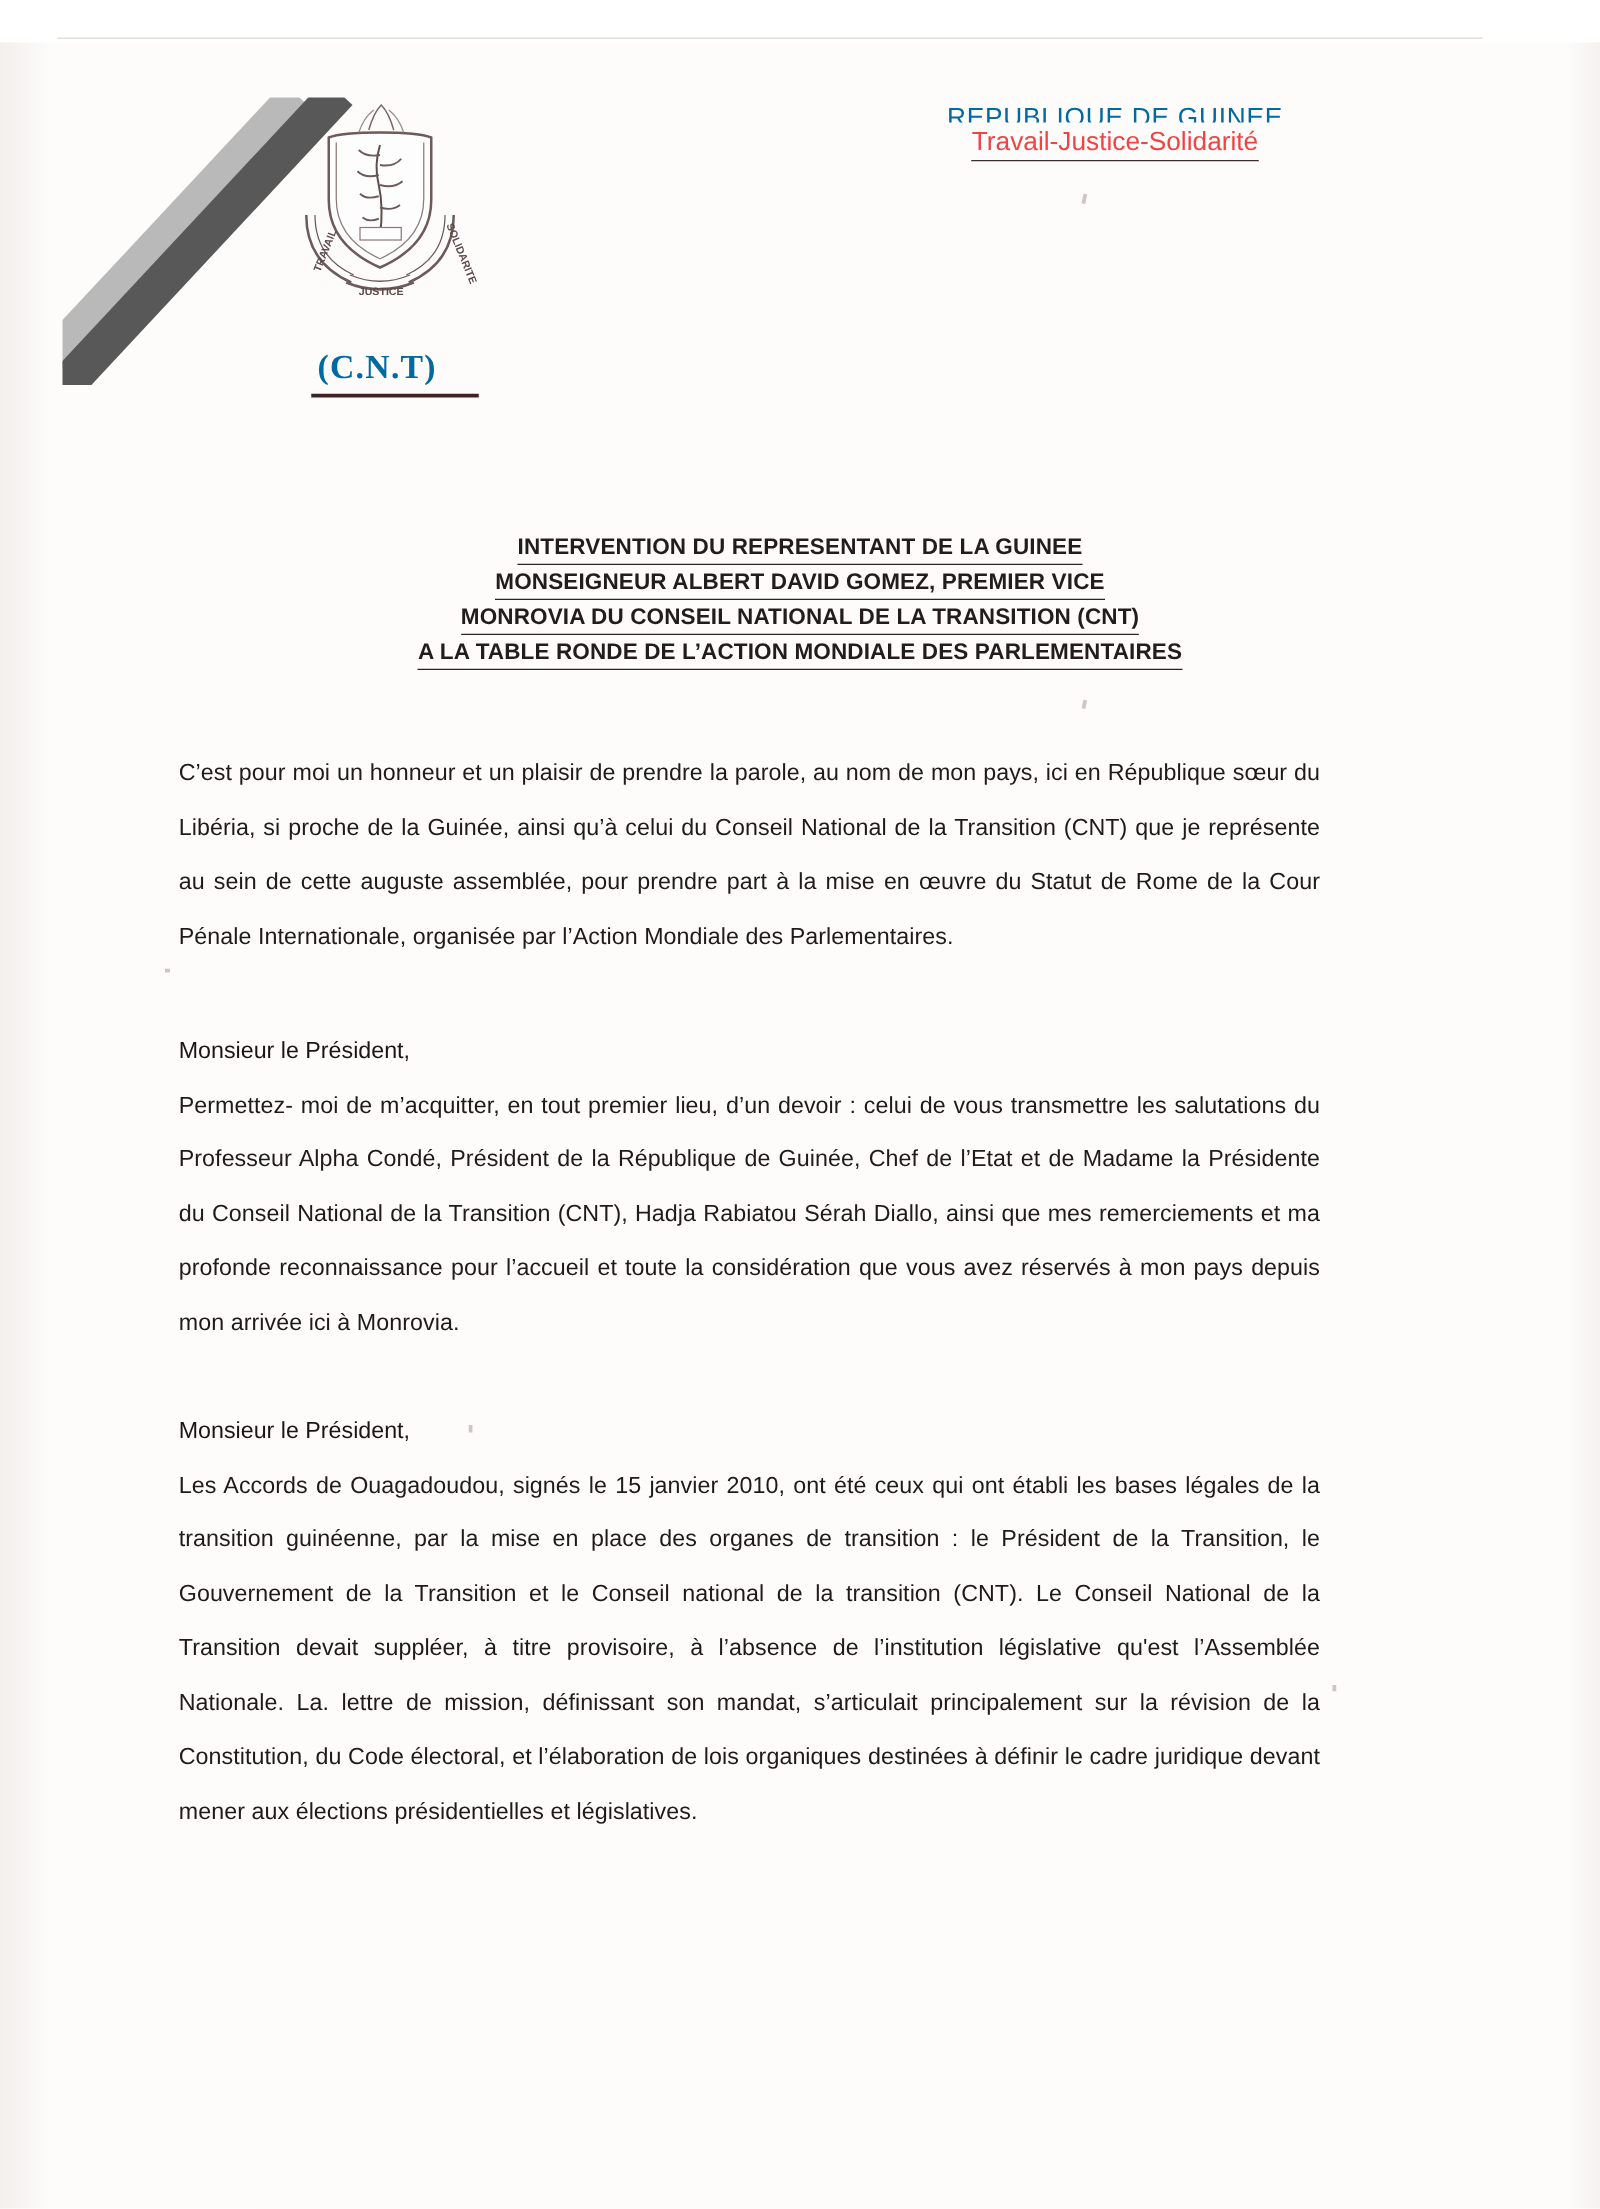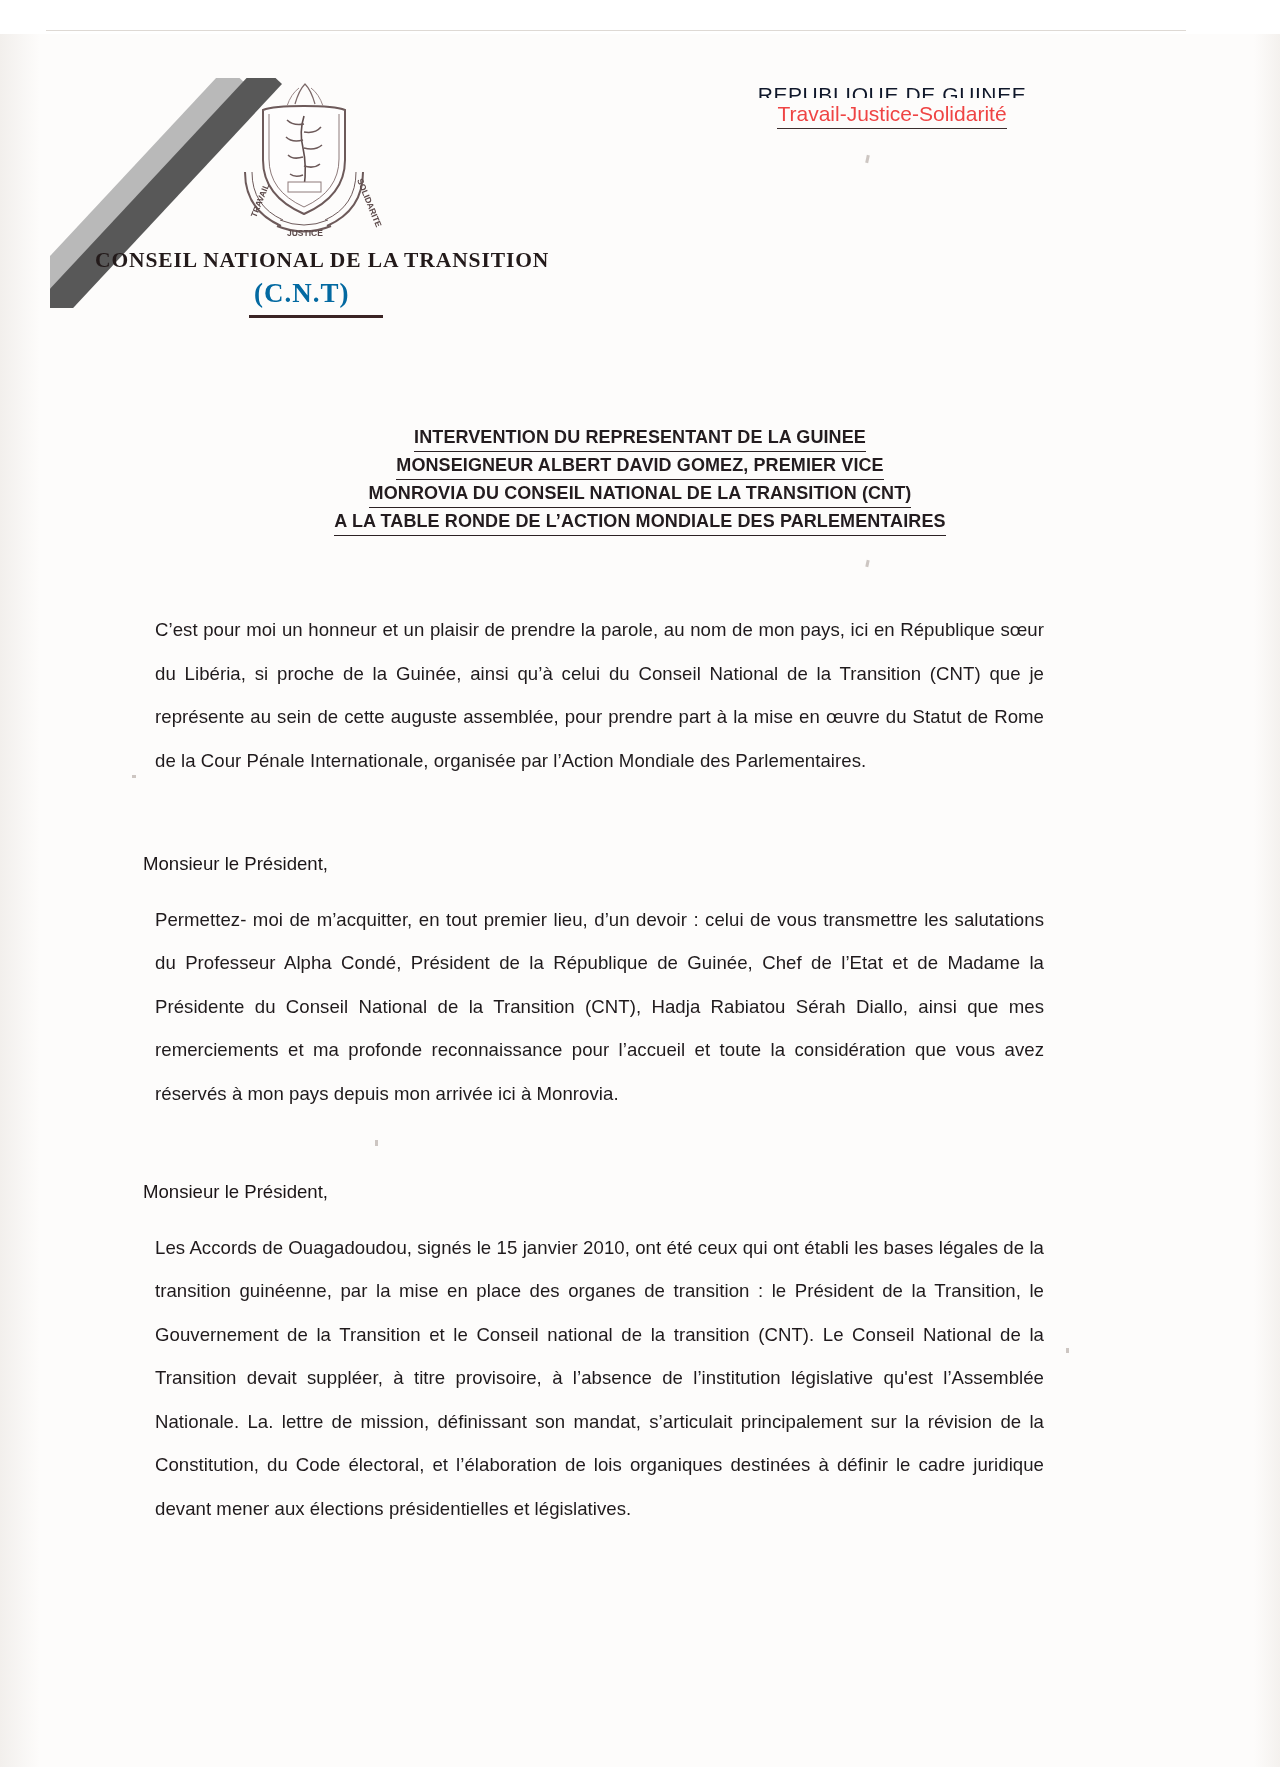--- a/index.html
+++ b/index.html
@@ -97,21 +97,21 @@
   .right-header {
     position: absolute;
     right: 178px;
     top: 82px;
     text-align: center;
     width: 420px;
   }
   .rh-line1 {
     font-size: 21px;
     letter-spacing: 0.6px;
-    color: #0f172a;
+    color: #0369a1;
     white-space: nowrap;
     
     height: 16px;
     overflow: hidden;
     line-height: 26px;
     margin-bottom: 2px;
   }
   .rh-line2 {
     font-size: 21px;
     color: #ef4444;
@@ -177,21 +177,21 @@
   }
 
   
   .body-col {
     position: absolute;
     left: 143px;
     top: 596px;
     width: 913px;
   }
   p.para {
-    margin: 12px;
+    margin: 0;
     font-size: 18.6px;
     line-height: 43.5px;
     color: #1f1a1c;
     text-align: justify;
     text-justify: inter-word;
     letter-spacing: 0.05px;
   }
   .salut {
     margin: 0;
     font-size: 18.6px;
@@ -262,21 +262,20 @@
           <text transform="translate(132,100) rotate(68)">SOLIDARITE</text>
         </g>
       </svg>
     </div>
 
     <div class="right-header">
       <div class="rh-line1">REPUBLIQUE DE GUINEE</div>
       <div><span class="rh-line2">Travail-Justice-Solidarité</span></div>
     </div>
 
-    <div class="org-name">CONSEIL NATIONAL DE LA TRANSITION</div>
     <div class="org-abbr">(C.N.T)</div>
     <div class="org-abbr-rule"></div>
   </div>
 
   <div class="doc-title">
     <div class="tl"><span>INTERVENTION DU REPRESENTANT DE LA GUINEE</span></div>
     <div class="tl"><span>MONSEIGNEUR ALBERT DAVID GOMEZ, PREMIER VICE</span></div>
     <div class="tl"><span>MONROVIA DU CONSEIL NATIONAL DE LA TRANSITION (CNT)</span></div>
     <div class="tl"><span>A LA TABLE RONDE DE L’ACTION MONDIALE DES PARLEMENTAIRES</span></div>
   </div>

